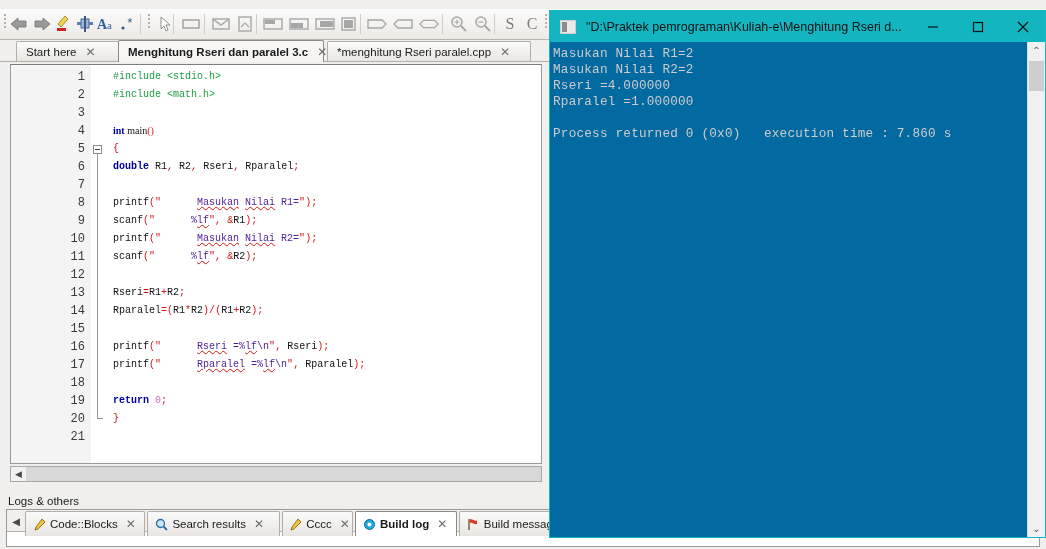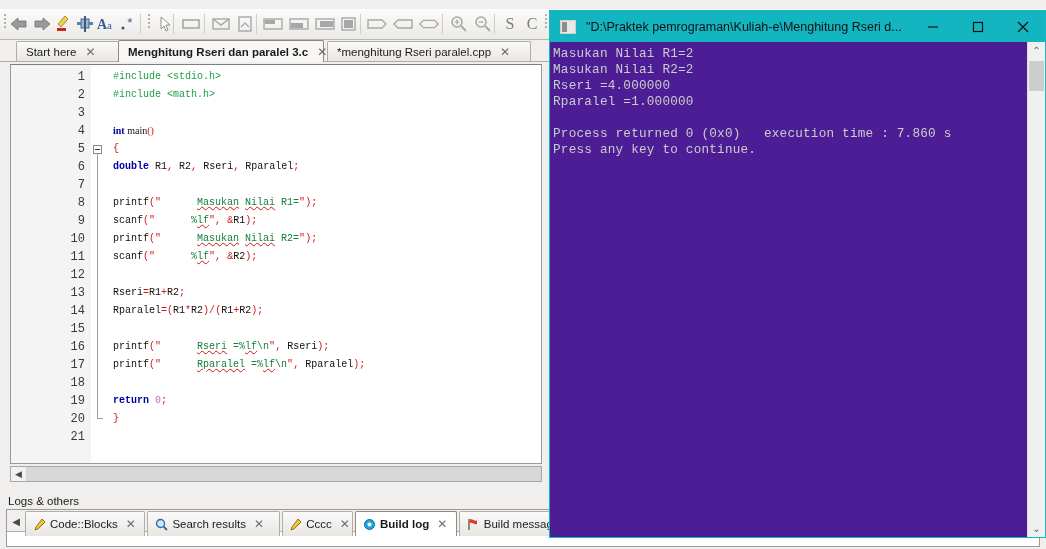--- a/index.html
+++ b/index.html
@@ -45,21 +45,21 @@
           border:1px solid #9a9a9a;border-top:1px solid #7d7d7d;box-sizing:border-box;overflow:hidden;}
   .gutter{position:absolute;left:0;top:0;width:80px;height:100%;background:#f4f4f4;border-right:1px solid #e2e2e2;}
   .foldcol{position:absolute;left:80px;top:0;width:14px;height:100%;background:#ffffff;}
   .codecol{position:absolute;left:94px;top:0;right:0;height:100%;background:#ffffff;}
   .ln{position:absolute;right:6px;font-family:"Liberation Mono",monospace;font-size:12px;color:#3a3a3a;
       height:18px;line-height:18px;}
   .cl{position:absolute;left:0;height:18px;line-height:18px;white-space:pre;
       font-family:"Liberation Mono",monospace;font-size:10px;color:#000;}
   .k{color:#0000a0;font-weight:bold;}      
   .pp{color:#1e9e46;}                      
-  .st{color:#15803d;padding-left:36px;}                      
+  .st{color:#4c1d95;padding-left:36px;}                      
   .q{color:#d01616;}                       
   .num{color:#c46cc4;}
   .id{color:#101010;}
   .sq{text-decoration:underline;text-decoration-style:wavy;text-decoration-color:#d01616;
       text-underline-offset:1px;}
   
   .foldbox{position:absolute;left:2px;width:9px;height:9px;border:1px solid #8a8a8a;background:#fff;box-sizing:border-box;}
   .foldbox:before{content:"";position:absolute;left:1px;top:3px;width:5px;height:1px;background:#3a3a3a;}
   .foldline{position:absolute;left:6px;width:1px;background:#9c9c9c;}
   .foldend{position:absolute;left:6px;width:6px;height:1px;background:#9c9c9c;}
@@ -90,21 +90,21 @@
 
   
   .console{position:absolute;left:549px;top:10px;width:497px;height:528px;background:#000;
            border:1px solid #14b8c4;box-sizing:border-box;}
   .ctitle{position:absolute;left:0;top:0;width:100%;height:31px;background:#12b5c0;display:flex;align-items:center;}
   .cicon{width:16px;height:14px;margin-left:10px;background:#e9e9e9;border:1px solid #cfcfcf;position:relative;box-sizing:border-box;}
   .cicon:after{content:"";position:absolute;left:1px;top:1px;width:5px;height:10px;background:#8d8d8d;}
   .ctxt{margin-left:10px;font-size:12.5px;color:#121212;white-space:nowrap;overflow:hidden;}
   .cbtns{margin-left:auto;display:flex;height:31px;}
   .cbtn{width:45px;height:31px;display:flex;align-items:center;justify-content:center;color:#111;}
-  .cbody{position:absolute;left:0;top:31px;right:0;bottom:0;background:#4c1d95;overflow:hidden;}
+  .cbody{position:absolute;left:0;top:31px;right:0;bottom:0;background:#0369a1;overflow:hidden;}
   .cline{position:absolute;left:3px;white-space:pre;font-family:"Liberation Mono",monospace;
          font-size:12.7px;color:#cccccc;height:16px;line-height:16px;letter-spacing:0.2px;}
   .cscroll{position:absolute;right:0;top:31px;width:17px;bottom:0;background:#f0f0f0;border-left:1px solid #ddd;}
   .cscroll .ar{position:absolute;left:0;width:17px;height:17px;display:flex;align-items:center;justify-content:center;
                color:#5a5a5a;font-size:10px;background:#f0f0f0;}
   .cscroll .thumb{position:absolute;left:1px;top:19px;width:15px;height:30px;background:#cdcdcd;}
 </style>
 </head>
 <body>
 
@@ -451,21 +451,20 @@
         </div>
       </div>
     </div>
     <div class="cbody" id="cbody">
         <div class="cline" style="top: 4px;">Masukan Nilai R1=2</div>
         <div class="cline" style="top: 20px;">Masukan Nilai R2=2</div>
         <div class="cline" style="top: 36px;">Rseri =4.000000</div>
         <div class="cline" style="top: 52px;">Rparalel =1.000000</div>
         <div class="cline" style="top: 68px;"></div>
         <div class="cline" style="top: 84px;">Process returned 0 (0x0)   execution time : 7.860 s</div>
-        <div class="cline" style="top: 100px;">Press any key to continue.</div>
       </div>
     <div class="cscroll">
       <div class="ar" style="top:0">⌃</div>
       <div class="thumb"></div>
       <div class="ar" style="bottom:0">⌄</div>
     </div>
   </div>
 
 </div>
 

